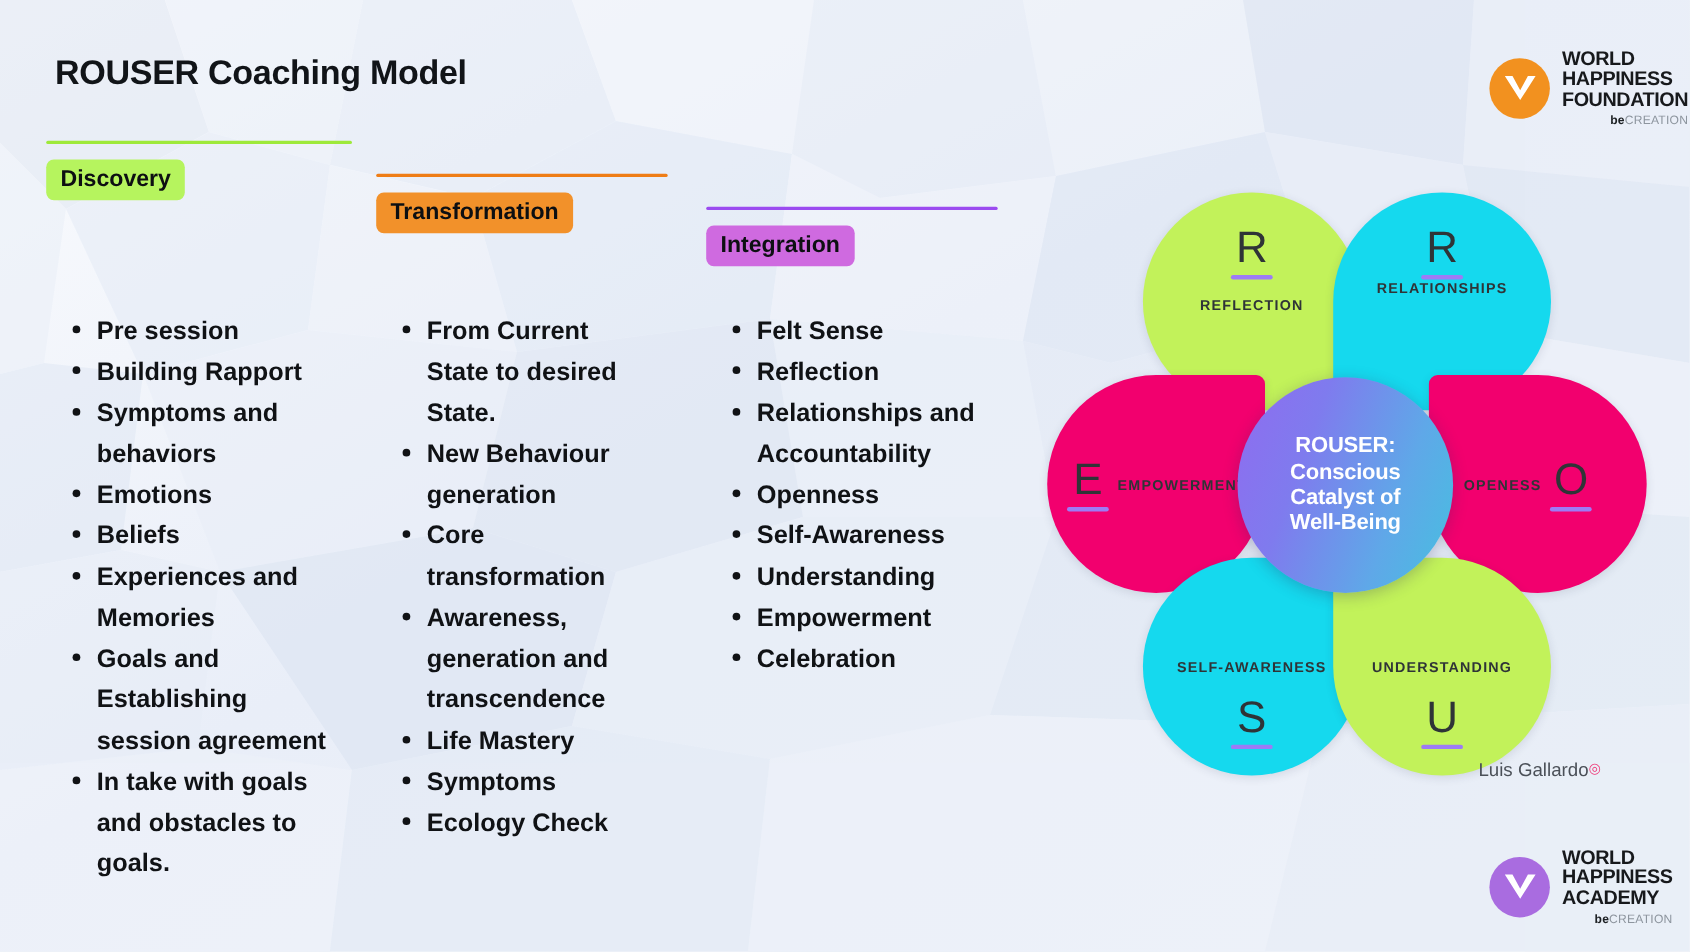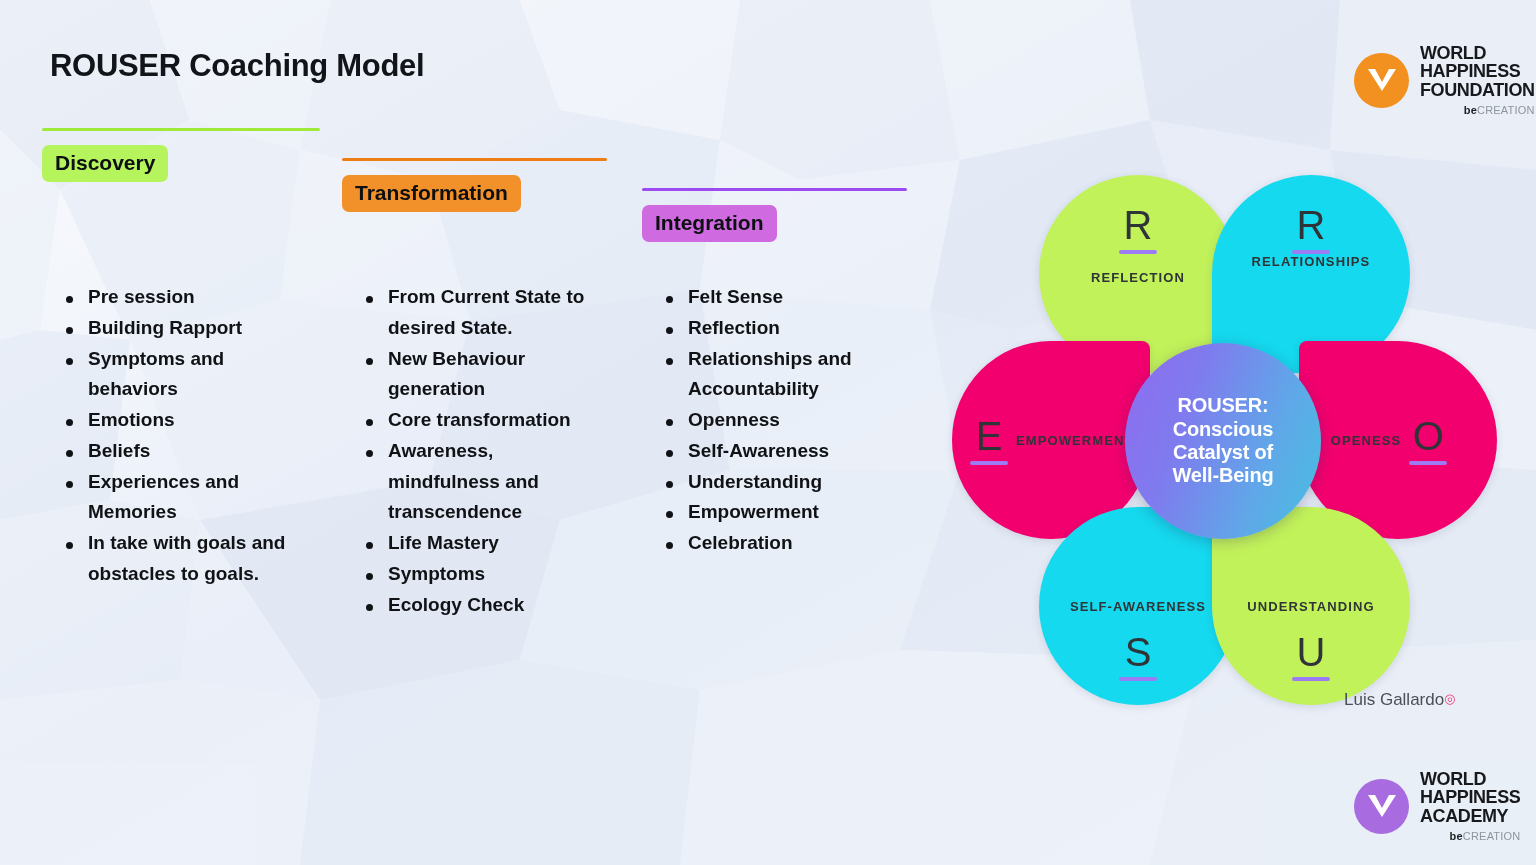--- a/index.html
+++ b/index.html
@@ -86,21 +86,21 @@
   }
   #col-1 { left: 52px;  width: 250px; }
   #col-2 { left: 352px; width: 235px; }
   #col-3 { left: 652px; width: 245px; }
 
   .bullet-col ul { list-style: none; }
 
   .bullet-col li {
     position: relative;
     padding-left: 36px;
-    font-size: 19px;
+    font-size: 23px;
     font-weight: bold;
     color: #101215;
     line-height: 1.62;
     margin-bottom: 0px;
   }
   .bullet-col li::before {
     content: "";
     position: absolute;
     left: 14px;
     top: 14px;
@@ -343,29 +343,30 @@
   </div>
 
   <div class="bullet-col" id="col-1">
     <ul>
         <li>Pre session</li>
         <li>Building Rapport</li>
         <li>Symptoms and behaviors</li>
         <li>Emotions</li>
         <li>Beliefs</li>
         <li>Experiences and Memories</li>
+        <li>Goals and Establishing session agreement</li>
         <li>In take with goals and obstacles to goals.</li>
       </ul>
   </div>
   <div class="bullet-col" id="col-2">
     <ul>
         <li>From Current State to desired State.</li>
         <li>New Behaviour generation</li>
         <li>Core transformation</li>
-        <li>Awareness, mindfulness and transcendence</li>
+        <li>Awareness, generation and transcendence</li>
         <li>Life Mastery</li>
         <li>Symptoms</li>
         <li>Ecology Check</li>
       </ul>
   </div>
   <div class="bullet-col" id="col-3">
     <ul>
         <li>Felt Sense</li>
         <li>Reflection</li>
         <li>Relationships and Accountability</li>

